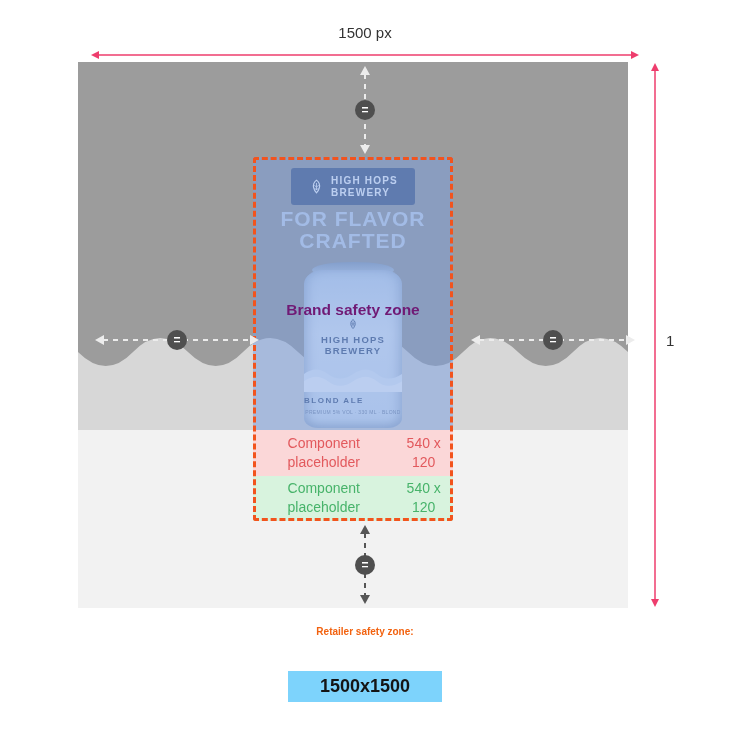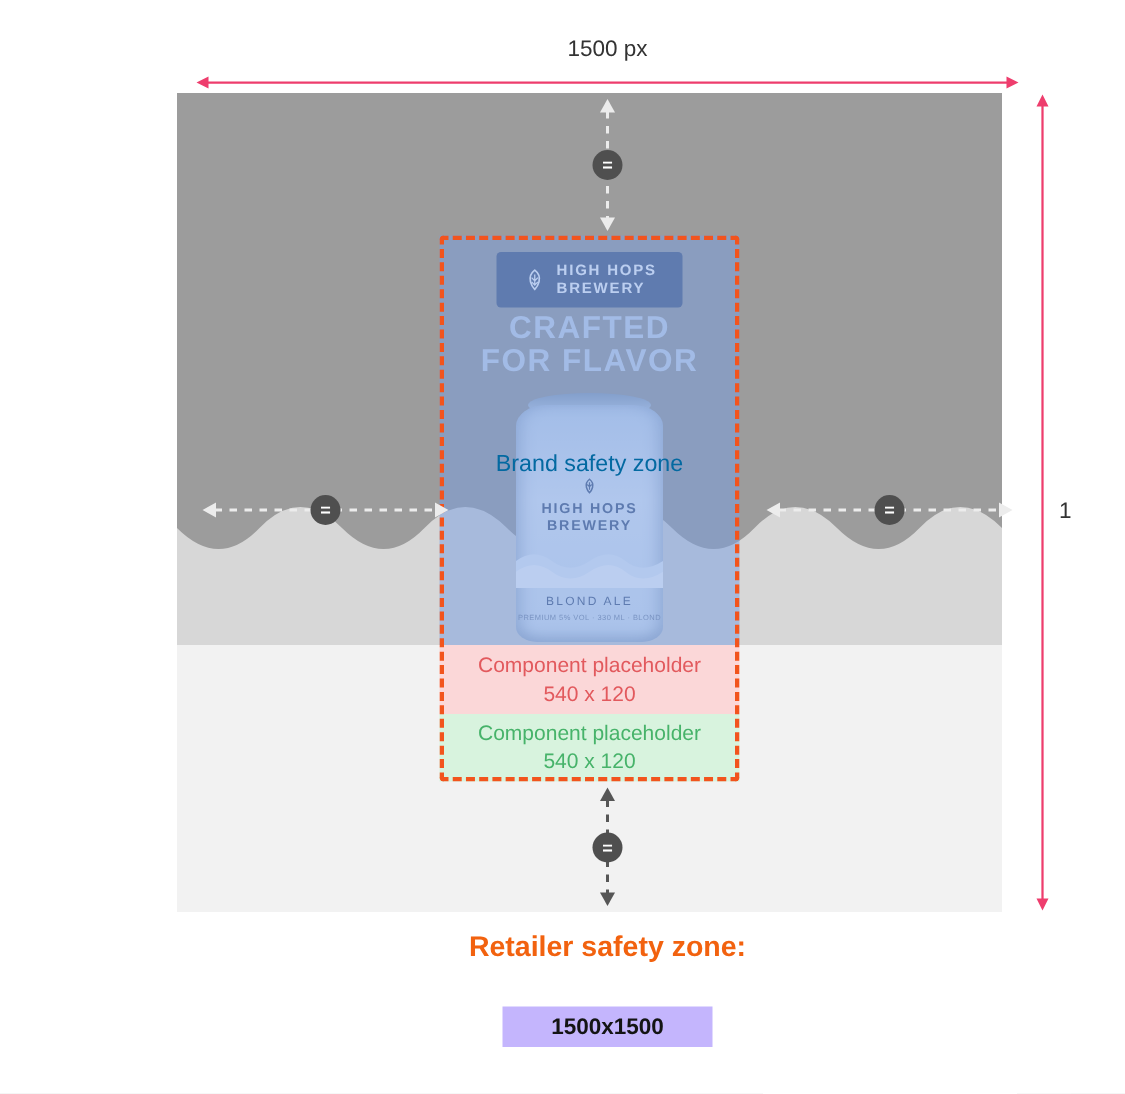--- a/index.html
+++ b/index.html
@@ -5,21 +5,20 @@
   * { margin: 0; padding: 0; box-sizing: border-box; }
   html, body { background: #ffffff; }
   body { font-family: "Liberation Sans", sans-serif; }
 
   .stage {
     position: relative;
     width: 674px;
     height: 729px;
     background: #ffffff;
     overflow: hidden;
-    margin-left: 40px;
   }
 
   
   .top-label {
     position: absolute; left: 90px; top: 24px; width: 550px;
     text-align: center; font-size: 15px; color: #333;
   }
   .right-label {
     position: absolute; left: 666px; top: 332px;
     font-size: 15px; color: #333; white-space: nowrap;
@@ -57,41 +56,41 @@
     box-shadow: inset 0 -5px 7px rgba(90,110,140,.25), inset 6px 0 8px rgba(120,140,170,.25), inset -6px 0 8px rgba(120,140,170,.25);
     overflow: hidden;
   }
   .can-emblem { position: absolute; left: 43px; top: 48px; }
   .can-brand {
     position: absolute; left: 0; top: 64px; width: 98px; text-align: center;
     color: #44587e; font-weight: bold; font-size: 9.5px; letter-spacing: 1.2px; line-height: 11px;
   }
   .can-waves { position: absolute; left: 0; top: 86px; width: 98px; height: 36px; }
   .can-style {
-    position: absolute; left: 0; top: 126px; width: 98px; text-align: center;
-    color: #44587e; font-weight: normal; font-size: 8px; letter-spacing: 1.5px;
+    position: absolute; left: 0; top: 126px; width: 98px; text-align: left;
+    color: #44587e; font-weight: bold; font-size: 8px; letter-spacing: 1.5px;
   }
   .can-fine {
     position: absolute; left: 0; top: 139px; width: 98px; text-align: center;
     color: #7b89a3; font-size: 5px; letter-spacing: .3px;
   }
 
   
   .blue-zone {
     position: absolute; left: 175px; top: 95px; width: 200px; height: 273px;
     background: rgba(120,158,225,.5); z-index: 2;
     display: flex; align-items: center; justify-content: center;
   }
   .blue-zone .zone-text {
     transform: translateY(16px);
-    text-align: right; color: #0369a1; font-weight: normal; font-size: 15.5px; line-height: 21px;
+    text-align: right; color: #701a75; font-weight: bold; font-size: 15.5px; line-height: 21px;
   }
   .band {
     position: absolute; left: 175px; width: 200px; height: 45.5px; z-index: 2;
-    display: flex; flex-direction: column; align-items: center; justify-content: center;
+    display: flex; flex-direction: row; align-items: center; justify-content: center;
     font-size: 14px; line-height: 19px; text-align: center;
   }
   .band.red { top: 368px; background: #fbd7d8; color: #e2595d; }
   .band.green { top: 413.5px; background: #d8f3de; color: #47b36a; }
 
   .dashed-rect {
     position: absolute; left: 175px; top: 95px; width: 200px; height: 364px;
     border: 3px dashed #f2541d; border-radius: 3px; z-index: 4;
   }
 
@@ -104,26 +103,26 @@
     line-height: 20px; text-align: center; z-index: 9;
   }
   .eq-top    { left: 355px; top: 100px; }
   .eq-left   { left: 167px; top: 330px; }
   .eq-right  { left: 543px; top: 330px; }
   .eq-bottom { left: 355px; top: 555px; }
 
   
   .retailer-note {
     position: absolute; left: 90px; top: 622px; width: 550px;
-    text-align: center; color: #f2620f; font-weight: bold; font-size: 19px; line-height: 20px;
+    text-align: center; color: #f2620f; font-weight: bold; font-size: 10px; line-height: 20px;
   }
   .chip-row { position: absolute; left: 90px; top: 671px; width: 550px; text-align: center; }
   .chip {
-    display: inline-block; background: #c4b5fd; color: #141414;
-    font-weight: bold; font-size: 15px; padding: 5px 32px;
+    display: inline-block; background: #7dd3fc; color: #141414;
+    font-weight: bold; font-size: 18px; padding: 5px 32px;
   }
 </style>
 </head>
 <body>
 
 <div class="stage">
 
   <div class="top-label">1500 px</div>
   <div class="right-label">1500 px</div>
 
@@ -140,22 +139,22 @@
         <path d="M12 3 C8 6 7 10 8 14 C9 18 11 20 12 21 C13 20 15 18 16 14 C17 10 16 6 12 3 Z" fill="none" stroke="#ffffff" stroke-width="1.6"></path>
         <path d="M12 7 V17 M9 10 L12 13 L15 10 M9 14 L12 17 L15 14" fill="none" stroke="#ffffff" stroke-width="1.2"></path>
       </svg>
       <div class="logo-text">
         <div>HIGH HOPS</div>
         <div>BREWERY</div>
       </div>
     </div>
 
     <div class="headline">
+      <div>FOR FLAVOR</div>
       <div>CRAFTED</div>
-      <div>FOR FLAVOR</div>
     </div>
 
     <div class="can">
       <div class="can-lid"></div>
       <div class="can-body">
         <svg class="can-emblem" width="12" height="12" viewBox="0 0 24 24">
           <path d="M12 3 C8 6 7 10 8 14 C9 18 11 20 12 21 C13 20 15 18 16 14 C17 10 16 6 12 3 Z" fill="none" stroke="#44587e" stroke-width="2"></path>
           <path d="M12 7 V17 M9 10 L12 13 L15 10" fill="none" stroke="#44587e" stroke-width="1.6"></path>
         </svg>
         <div class="can-brand">

